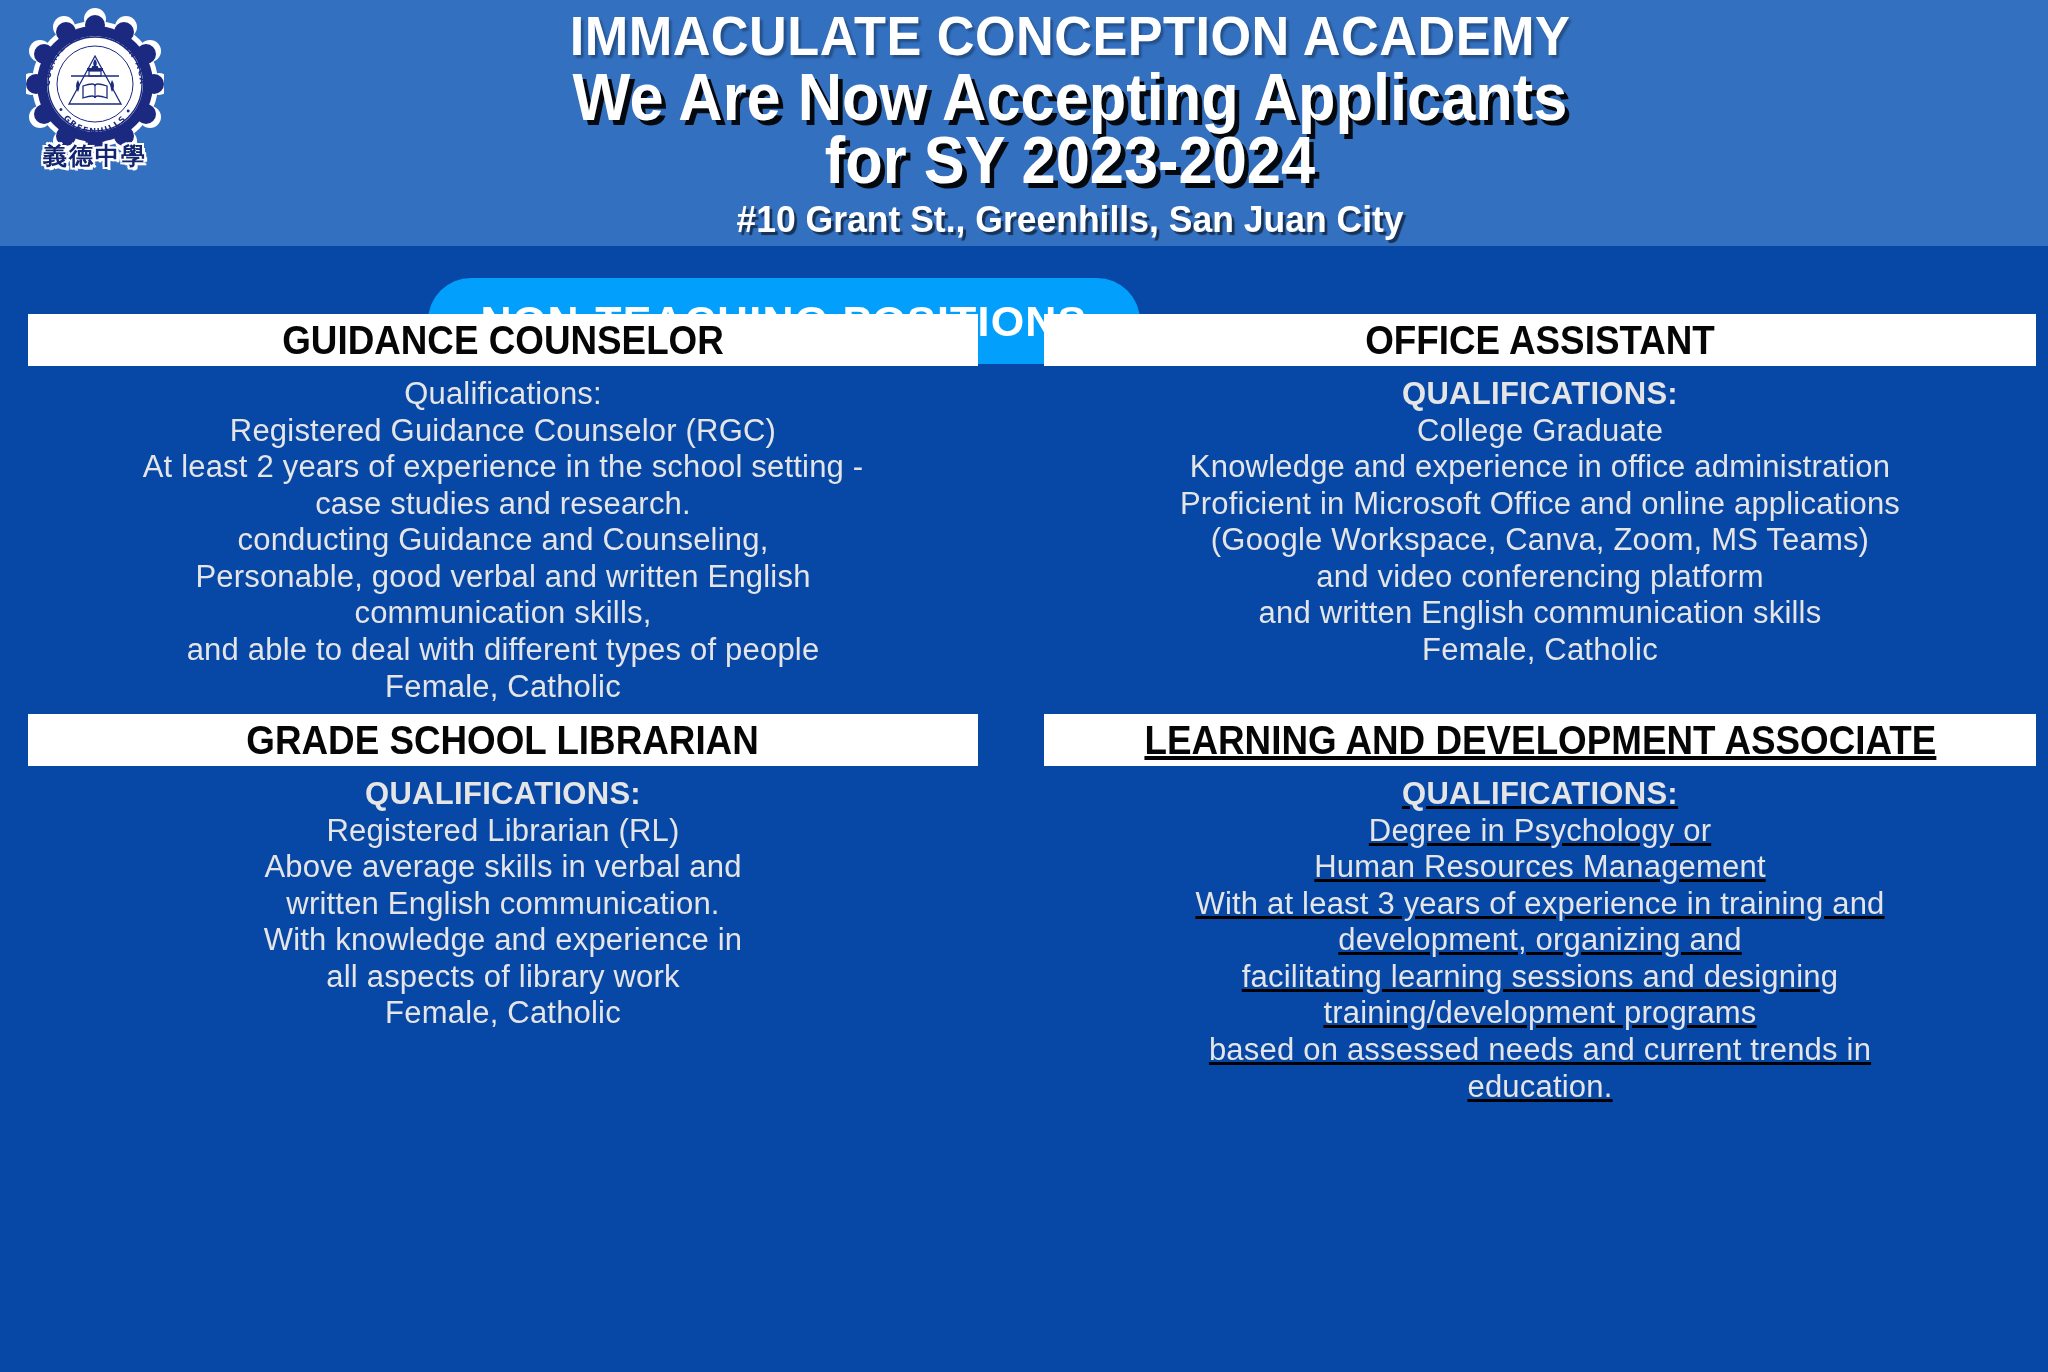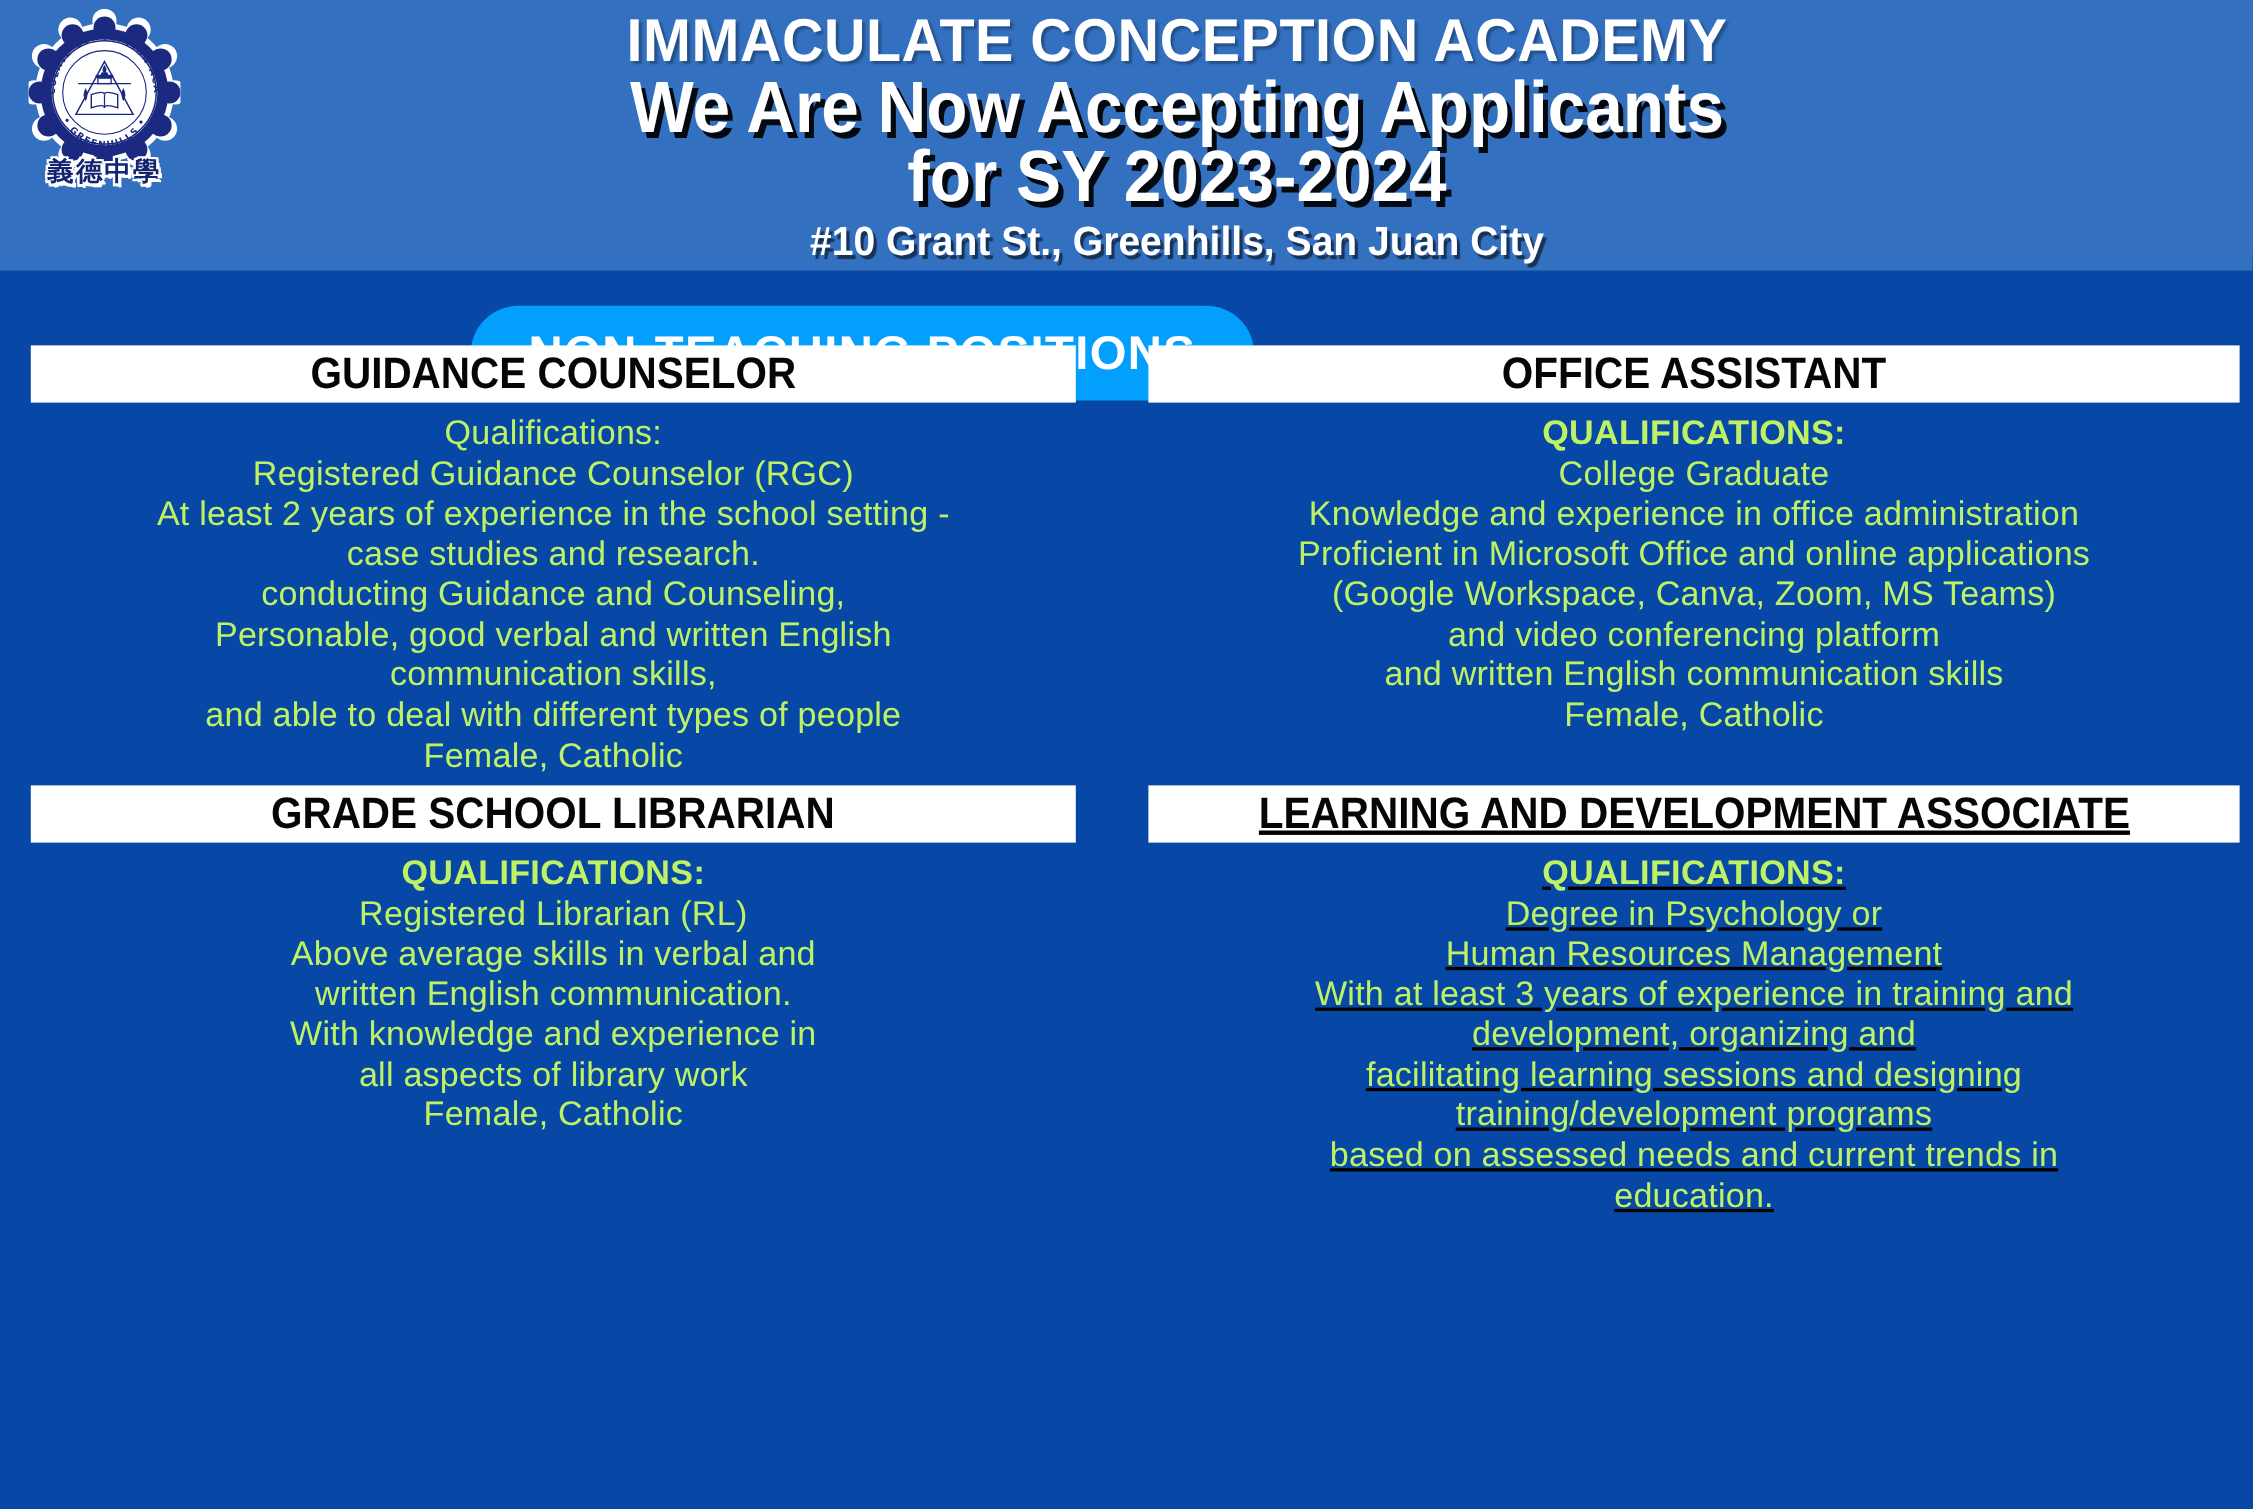--- a/index.html
+++ b/index.html
@@ -157,21 +157,21 @@
     font-weight:700;
     color:#060606;
     letter-spacing:0px;
     transform:scaleX(0.92);
     white-space:nowrap;
   }
 
   .card-body {
     padding-top:10px;
     text-align:center;
-    color:#bef264;
+    color:#e5e5e5;
   }
 
   .q-head {
     font-family:"Liberation Sans", sans-serif;
     font-size:31px;
     font-weight:700;
     line-height:1.18;
     letter-spacing:0.3px;
   }
 

